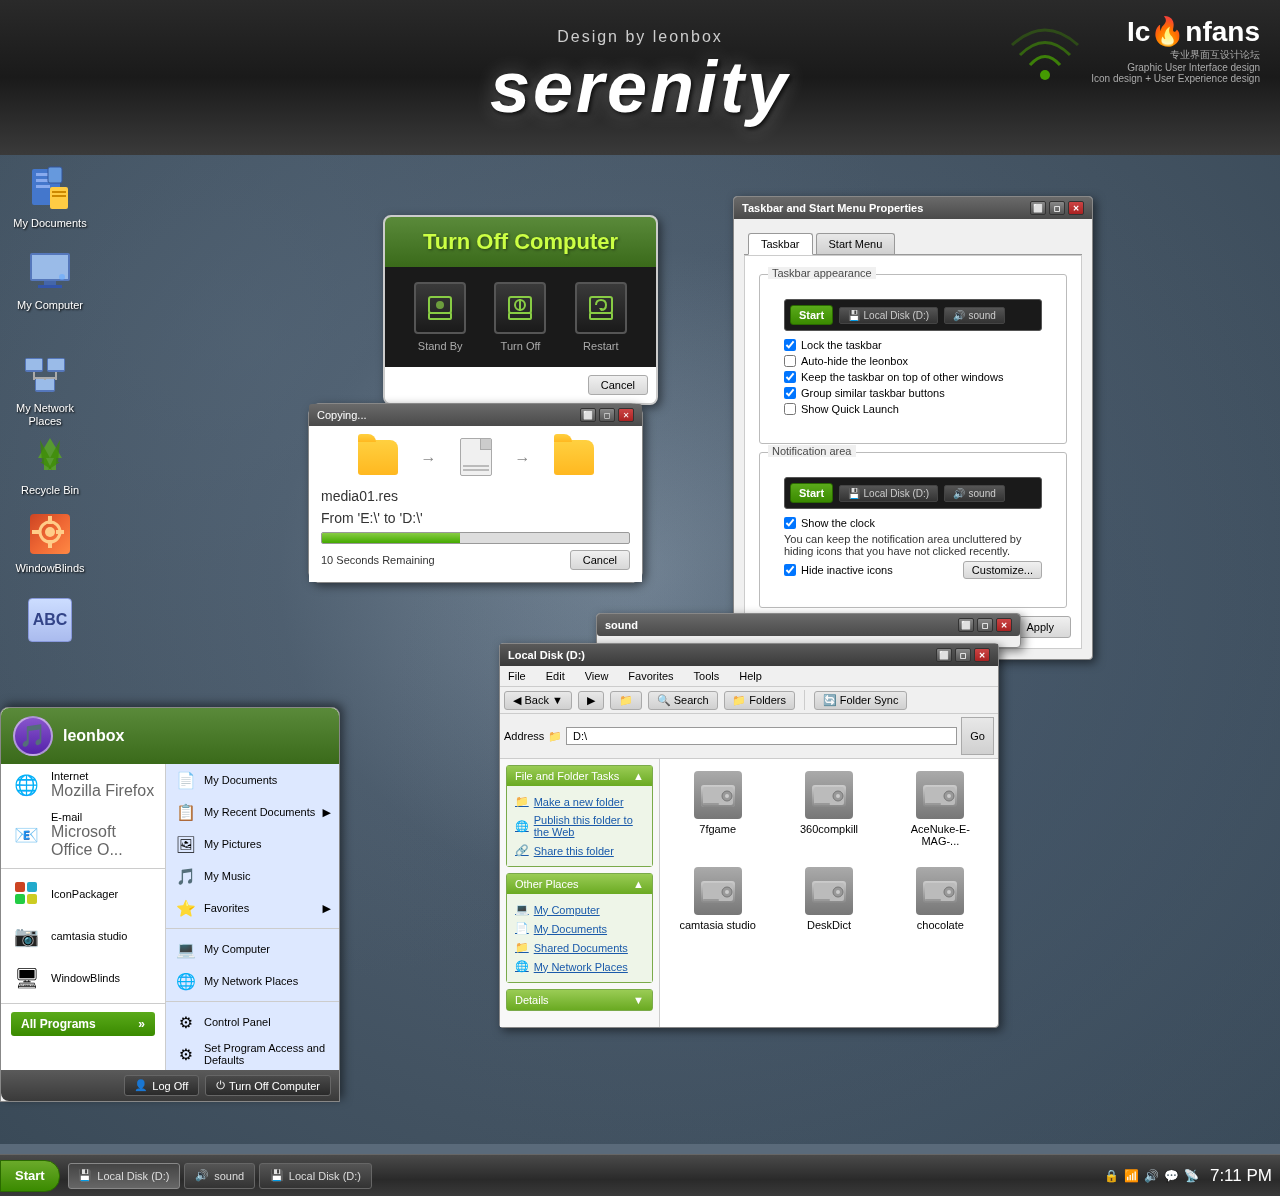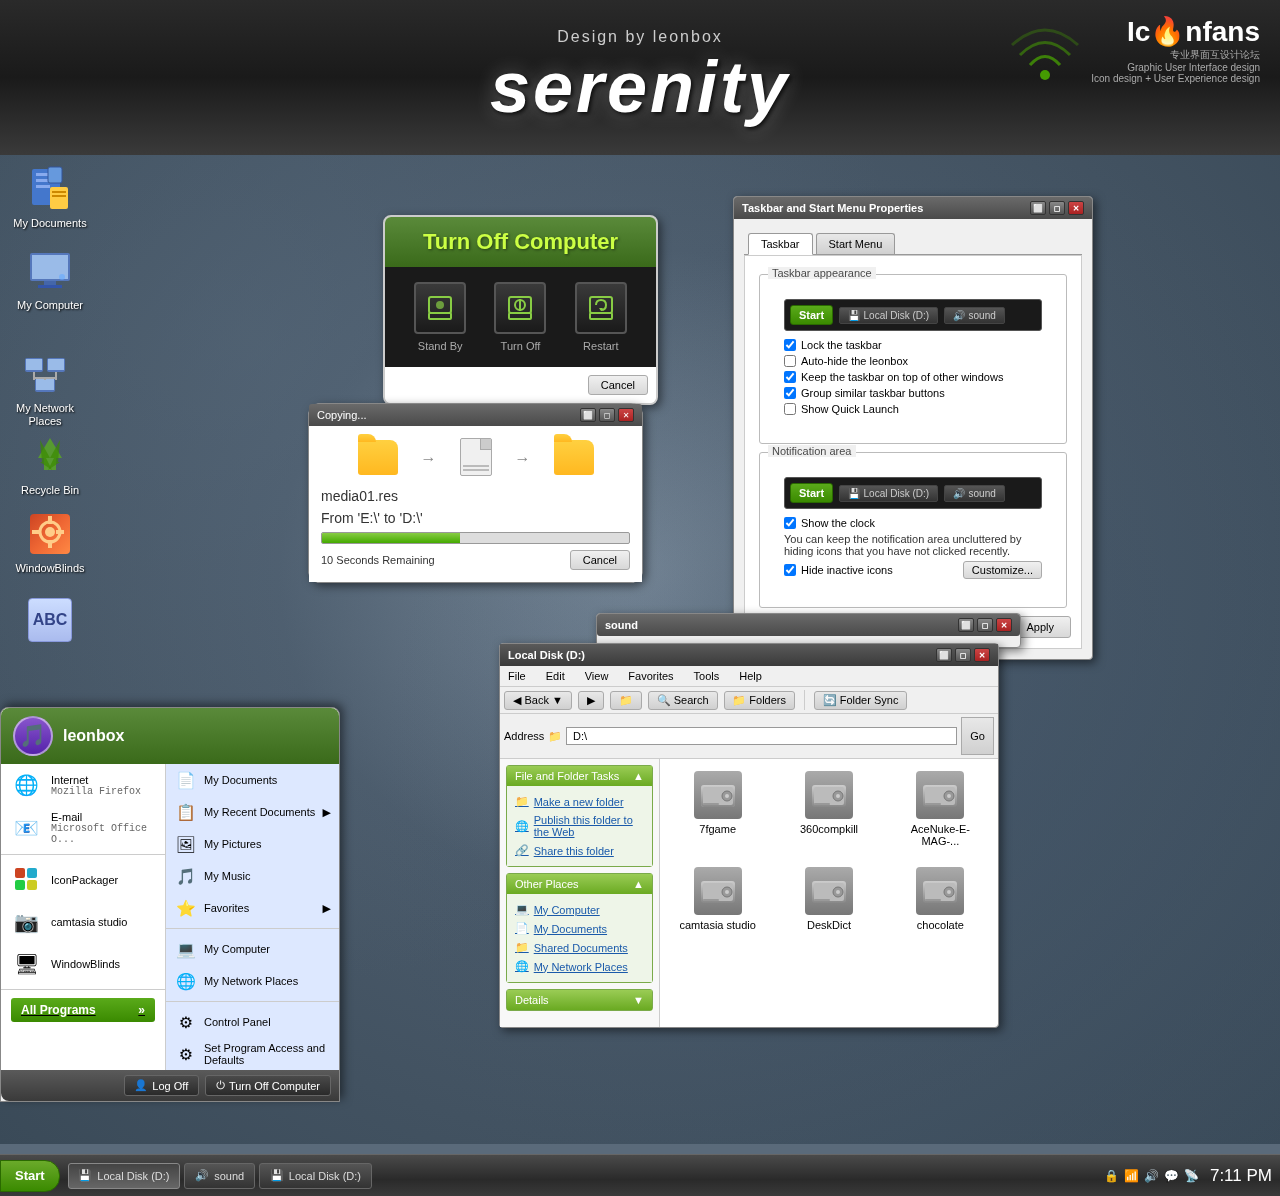--- a/index.html
+++ b/index.html
@@ -667,21 +667,21 @@
       width: 32px;
       height: 32px;
       display: flex;
       align-items: center;
       justify-content: center;
       font-size: 20px;
       flex-shrink: 0;
     }
 
     .start-item-text { font-size: 11px; }
-    .start-item-sub { font-size: 10px; color: #666; font-family: Liberation Mono, monospace; }
+    .start-item-sub { font-size: 16px; color: #666; }
 
     .start-divider {
       height: 1px;
       background: #ccc;
       margin: 4px 0;
     }
 
     .start-menu-right-item {
       display: flex;
       align-items: center;
@@ -1340,21 +1340,21 @@
         </div>
         <div class="start-item">
           <div class="start-item-icon">📷</div>
           <div class="start-item-text">camtasia studio</div>
         </div>
         <div class="start-item">
           <div class="start-item-icon">🖥</div>
           <div class="start-item-text">WindowBlinds</div>
         </div>
         <div class="start-divider"></div>
-        <div style="padding:4px 10px;text-decoration:underline;">
+        <div style="padding:4px 10px;">
           <button style="background:linear-gradient(180deg,#5aaa1a 0%,#3a8a00 100%);color:white;border:none;border-radius:3px;padding:5px 10px;font-size:12px;font-weight:bold;cursor:pointer;width:100%;text-align:left;display:flex;justify-content:space-between;align-items:center;">
             <span>All Programs</span>
             <span>»</span>
           </button>
         </div>
       </div>
       <div class="start-menu-right">
         <div class="start-menu-right-item">
           <div class="start-menu-right-icon">📄</div>
           <span>My Documents</span>

